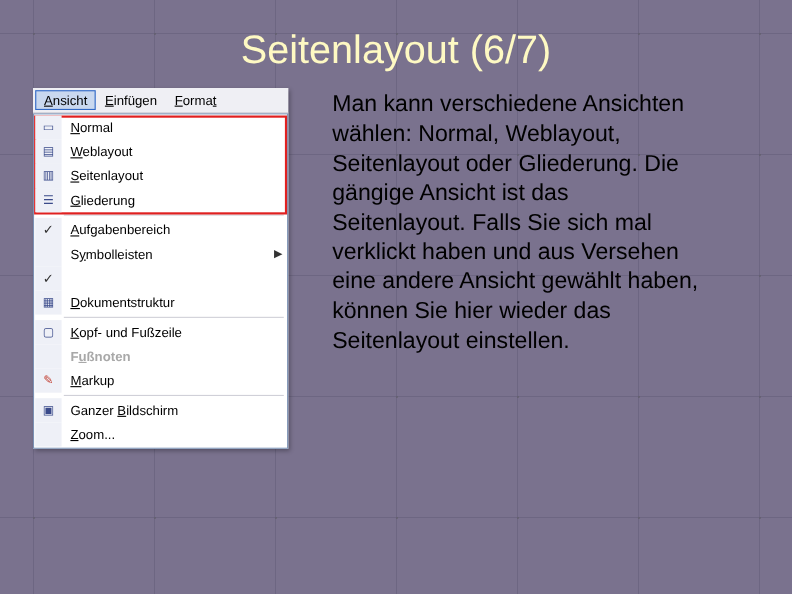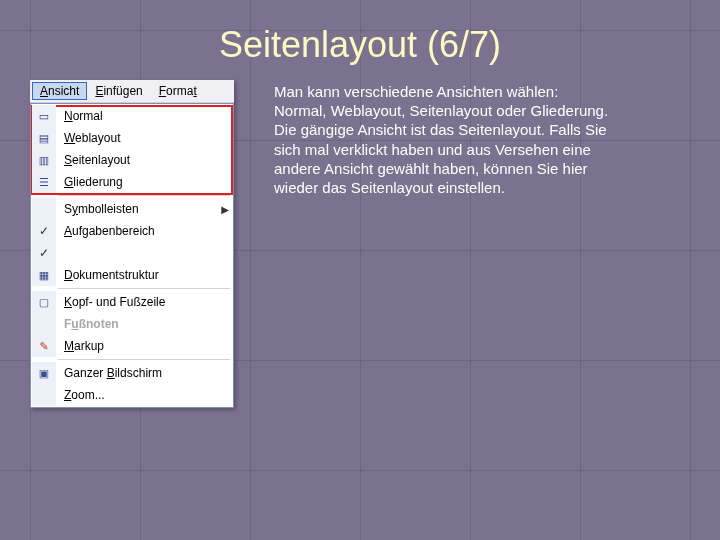--- a/index.html
+++ b/index.html
@@ -38,21 +38,21 @@
   }
   .content {
     position: relative;
     display: flex;
     align-items: flex-start;
     padding: 14px 42px 0 30px;
     gap: 40px;
   }
   .menu-shot {
     background: #fff;
-    width: 204px;
+    width: 232px;
     font-family: Tahoma, Arial, sans-serif;
     font-size: 12px;
     color: #000;
     box-shadow: 2px 2px 4px rgba(0,0,0,.3);
   }
   .menubar {
     display: flex;
     background: #efeff4;
     border-bottom: 1px solid #d0d0d8;
     padding: 2px 2px;
@@ -100,22 +100,22 @@
     margin: 2px 2px 2px 26px;
   }
   .red-box {
     position: absolute;
     left: 0; right: 0;
     border: 2px solid #e02020;
     pointer-events: none;
   }
   .desc {
     flex: 1;
-    color: #ffffff;
-    font-size: 15px;
+    color: #000000;
+    font-size: 21px;
     line-height: 1.28;
     max-width: 340px;
     padding-top: 2px;
   }
   .ico { font-size: 11px; line-height:1; }
   .check::before { content:"✓"; font-size:12px; color:#333; }
 </style>
 </head>
 <body>
 
@@ -158,34 +158,34 @@
       <div class="dm-row">
         <div class="dm-iconcol">
             <span class="ico">☰</span>
           </div>
         <div class="dm-label underline-first">Gliederung</div>
       </div>
 
       <div class="dm-sep"></div>
 
       <div class="dm-row">
+        <div class="dm-iconcol">
+            <span class="check"></span>
+          </div>
+        <div class="dm-label"><span style="text-decoration:underline">A</span>ufgabenbereich</div>
+      </div>
+      <div class="dm-row">
         <div class="dm-iconcol"></div>
         <div class="dm-label">S<span style="text-decoration:underline">y</span>mbolleisten</div>
         <div class="dm-arrow">▶</div>
       </div>
       <div class="dm-row">
         <div class="dm-iconcol">
             <span class="check"></span>
           </div>
-        <div class="dm-label"><span style="text-decoration:underline">A</span>ufgabenbereich</div>
-      </div>
-      <div class="dm-row">
-        <div class="dm-iconcol">
-            <span class="check"></span>
-          </div>
       </div>
       <div class="dm-row">
         <div class="dm-iconcol">
             <span class="ico">▦</span>
           </div>
         <div class="dm-label underline-first">Dokumentstruktur</div>
       </div>
 
       <div class="dm-sep"></div>
 

